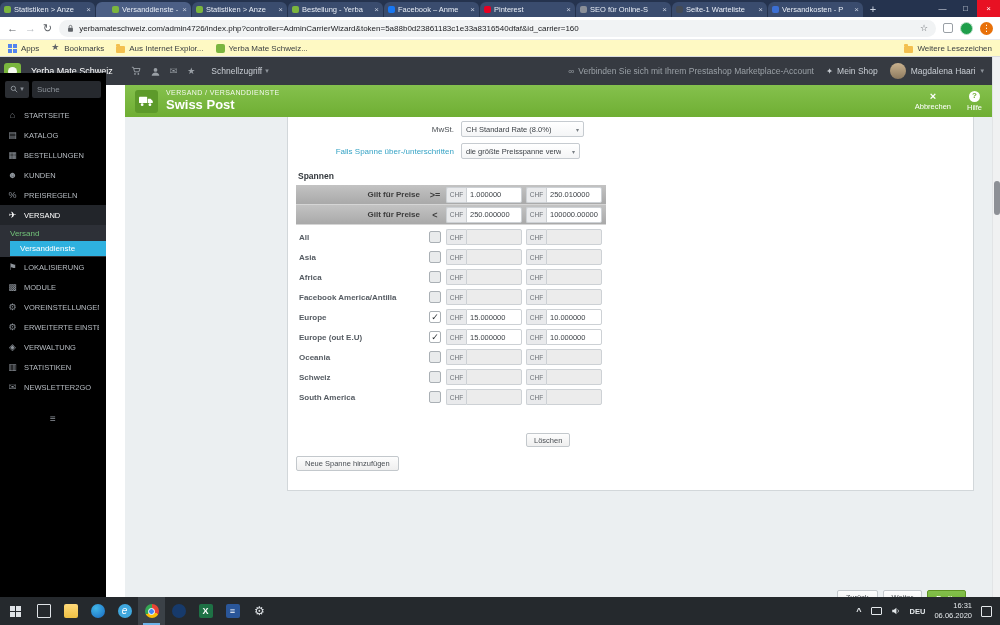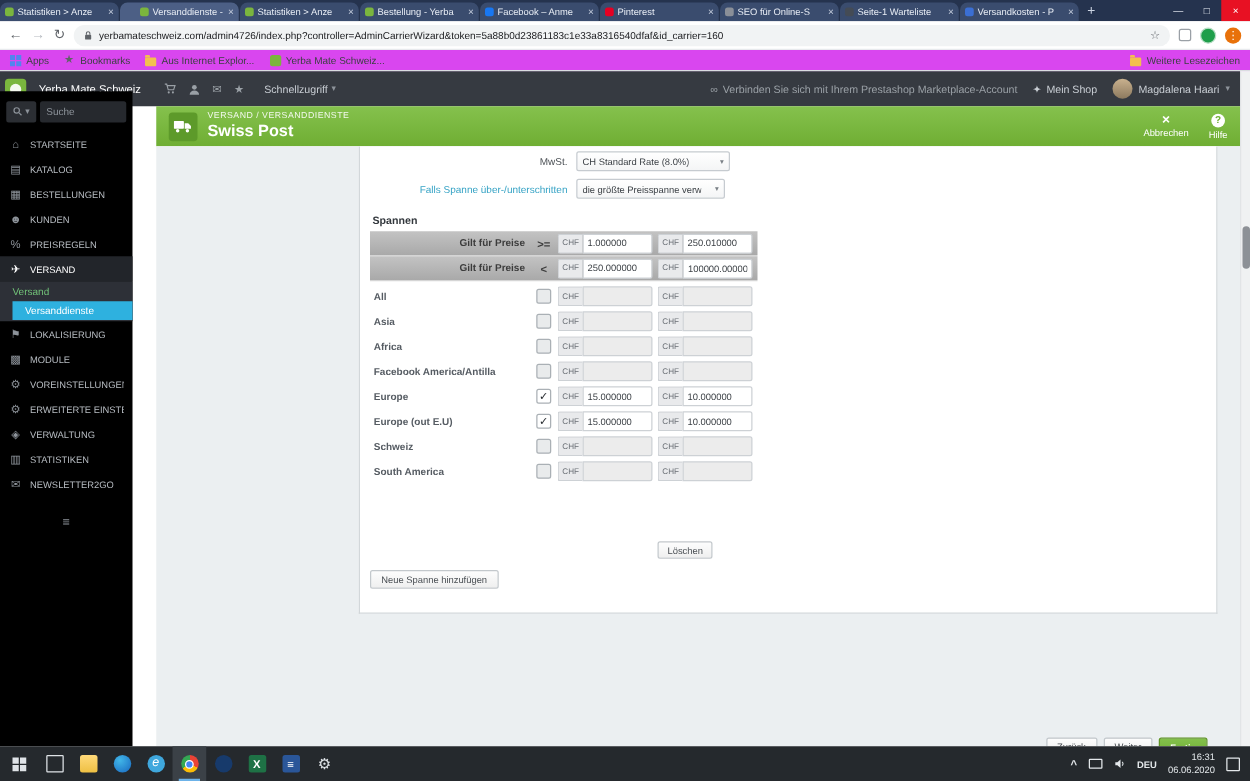--- a/index.html
+++ b/index.html
@@ -31,21 +31,21 @@
   .lock{color:#5f6368;flex:0 0 auto;}
   .url-text{font-size:8px;color:#202124;white-space:nowrap;overflow:hidden;flex:1;}
   .star{color:#5f6368;font-size:9px;flex:0 0 auto;}
   .ext-icon{width:10px;height:10px;border:1px solid #9aa0a6;border-radius:2px;}
   .avatar-dot{width:13px;height:13px;border-radius:50%;}
   .avatar-dot.green{background:#1e9e4a;border:1px solid #b9dec7;}
   .kebab-badge{width:13px;height:13px;border-radius:50%;background:#e8710a;color:#fff;font-size:9px;
                display:flex;align-items:center;justify-content:center;}
 
   
-  .bookmarksbar{position:absolute;top:40px;left:0;right:0;height:17px;background:#d946ef;
+  .bookmarksbar{position:absolute;top:40px;left:0;right:0;height:17px;background:#fef9c3;
                 border-bottom:1px solid #dadce0;display:flex;align-items:center;gap:12px;
                 padding:0 8px;font-size:8px;color:#3c4043;}
   .bm{display:flex;align-items:center;gap:4px;white-space:nowrap;}
   .bm-more{margin-left:auto;display:flex;align-items:center;gap:4px;white-space:nowrap;}
   .bmi{width:9px;height:9px;position:relative;flex:0 0 auto;}
   .bmi-apps{background:
       linear-gradient(#5384ee,#5384ee) 0 0/4px 4px no-repeat,
       linear-gradient(#5384ee,#5384ee) 5px 0/4px 4px no-repeat,
       linear-gradient(#5384ee,#5384ee) 0 5px/4px 4px no-repeat,
       linear-gradient(#5384ee,#5384ee) 5px 5px/4px 4px no-repeat;}
@@ -547,20 +547,34 @@
     <div class="money">
       <span class="cur">CHF</span>
       <input value="15.000000" style="">
     </div>
     <div class="money">
       <span class="cur">CHF</span>
       <input value="10.000000" style="">
     </div>
   </div>
         <div class="prow zone-row">
+    <div class="zone-name">Oceania</div>
+    <div class="cb-wrap">
+      <div class="checkbox"></div>
+    </div>
+    <div class="money">
+      <span class="cur">CHF</span>
+      <input disabled="" style="">
+    </div>
+    <div class="money">
+      <span class="cur">CHF</span>
+      <input disabled="" style="">
+    </div>
+  </div>
+        <div class="prow zone-row">
     <div class="zone-name">Schweiz</div>
     <div class="cb-wrap">
       <div class="checkbox"></div>
     </div>
     <div class="money">
       <span class="cur">CHF</span>
       <input disabled="" style="">
     </div>
     <div class="money">
       <span class="cur">CHF</span>

